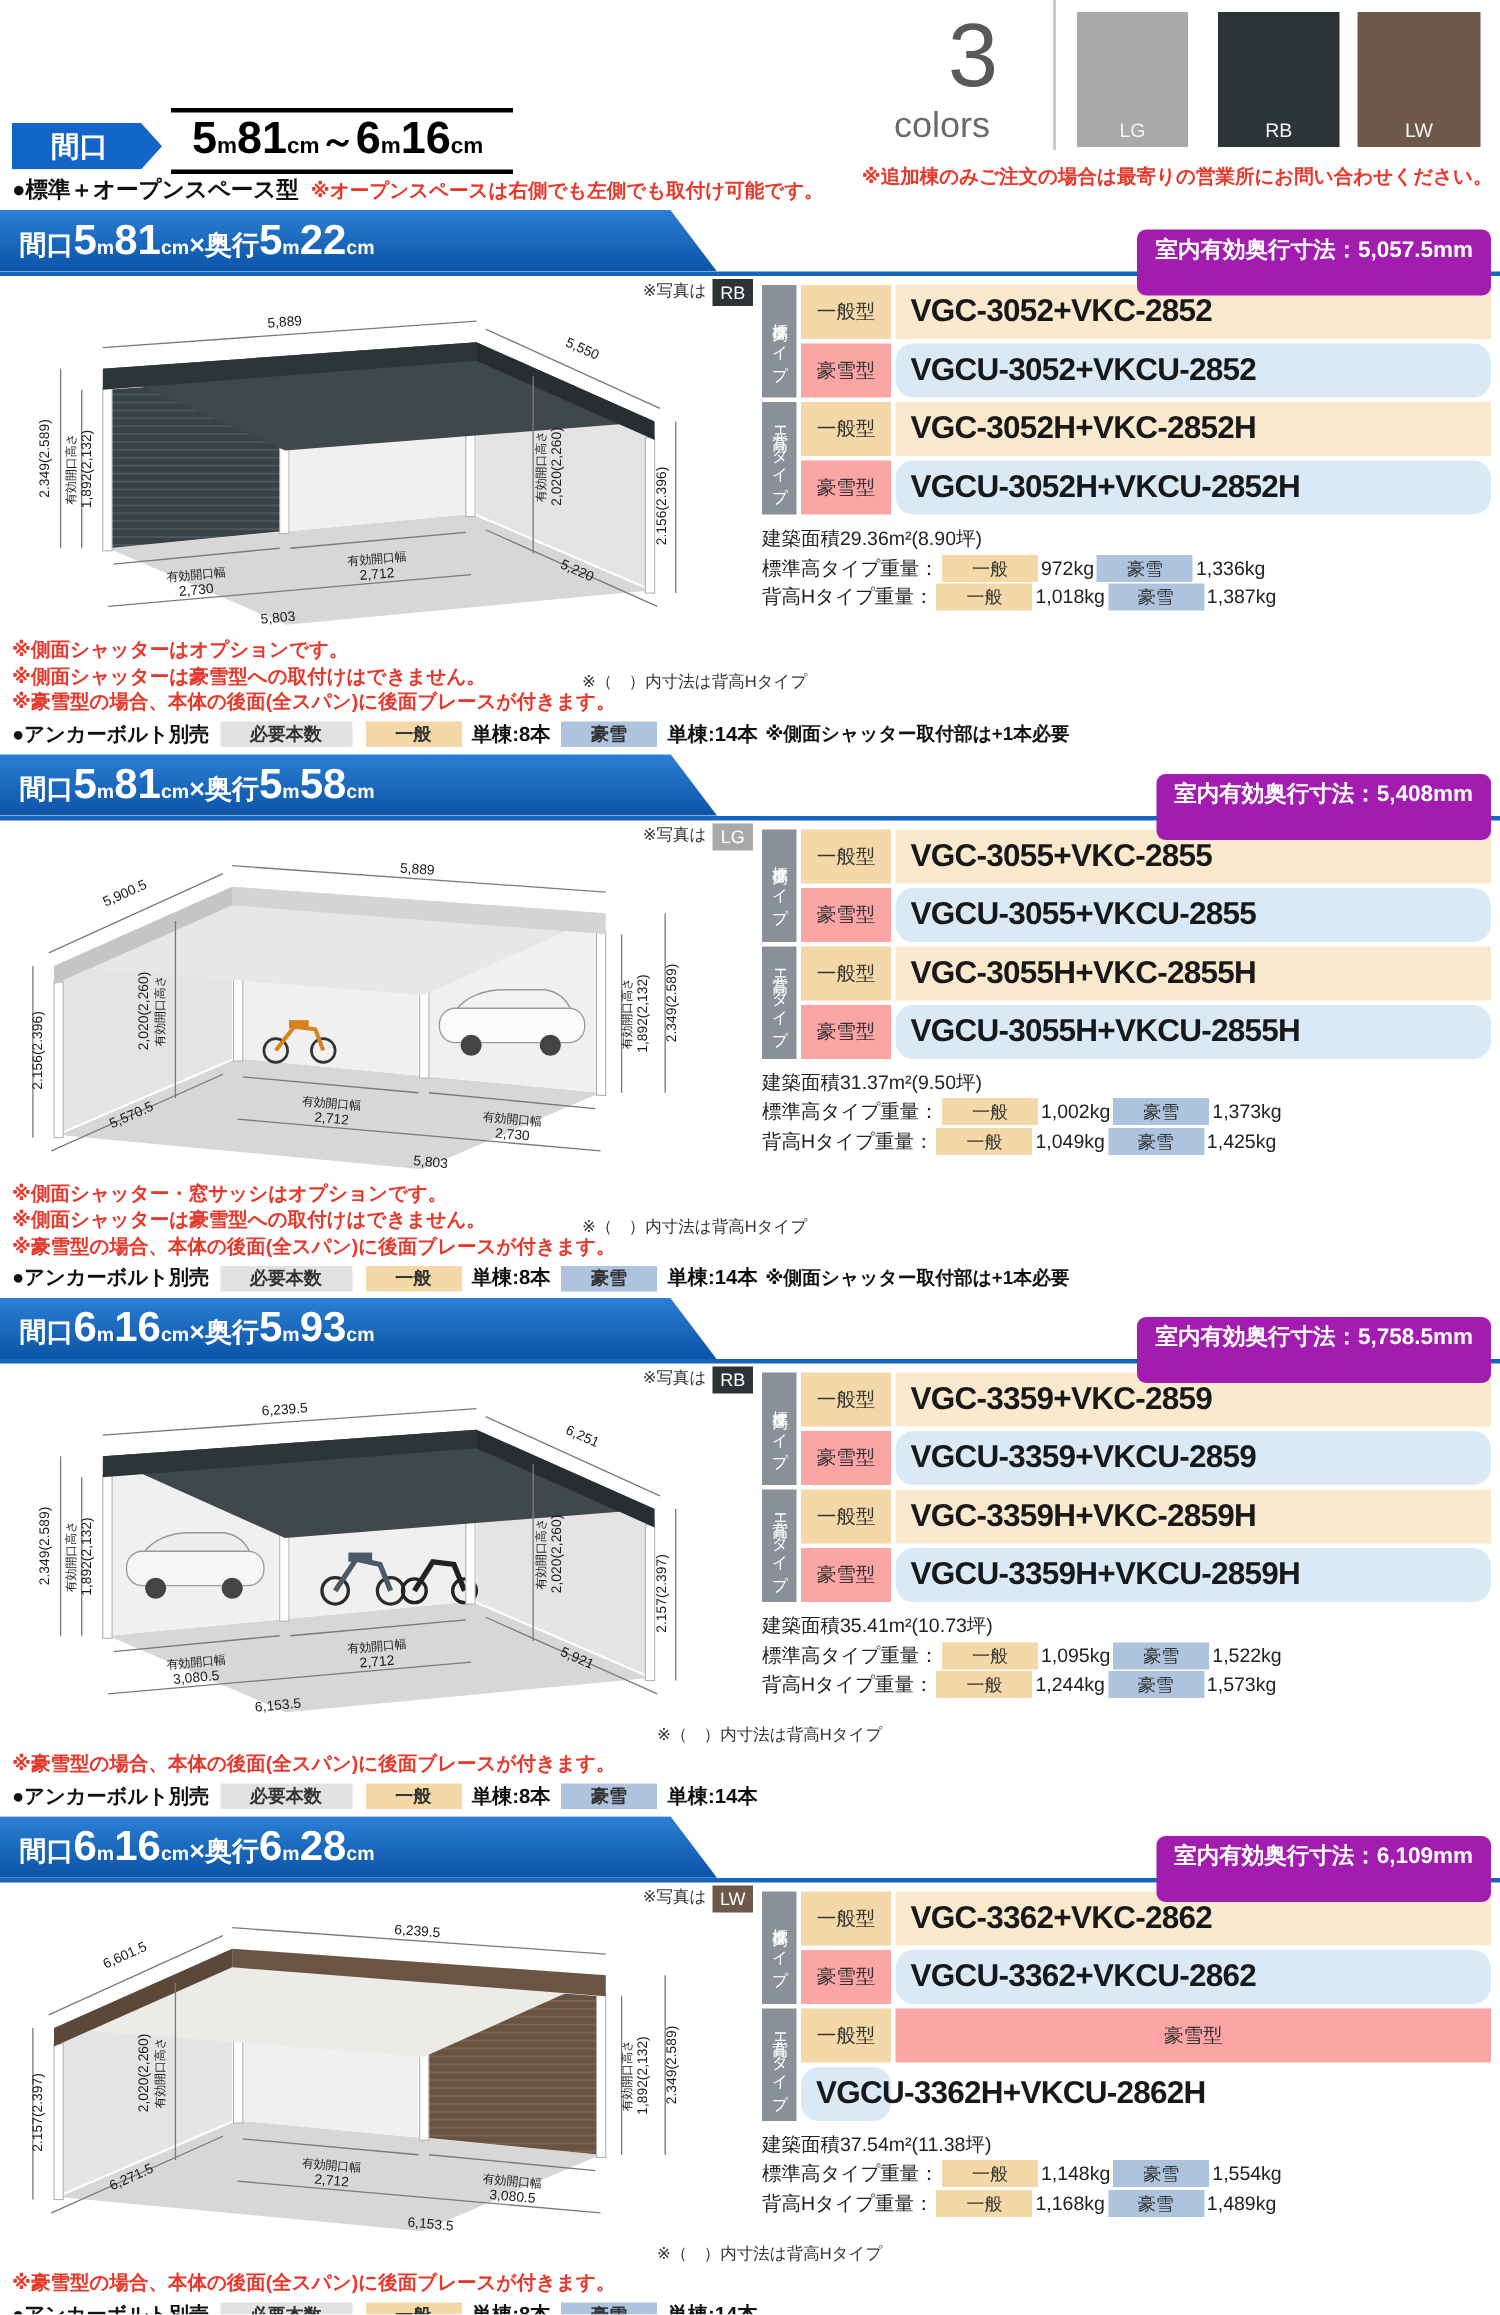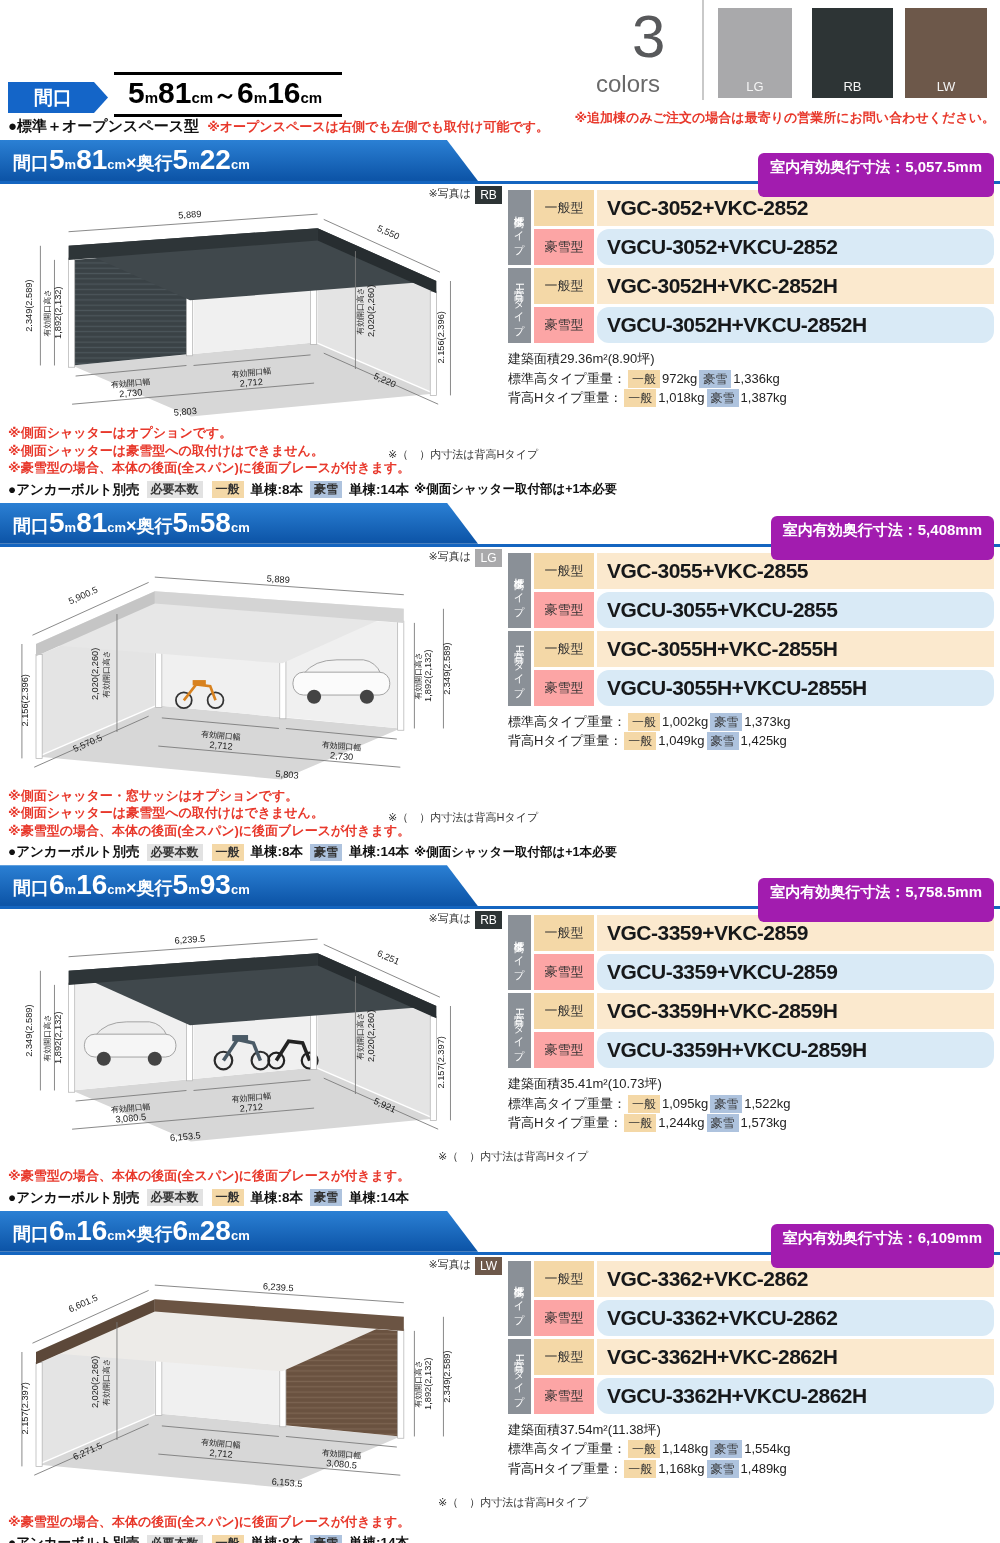--- a/index.html
+++ b/index.html
@@ -17,21 +17,21 @@
   .rb-small { font-size:15px; font-weight:bold; color:#000; }
   .rb-sep { font-size:24px; font-weight:bold; color:#000; }
   .colors-num { position:absolute; left:632px; top:2px; font-size:60px; color:#58595b; }
   .colors-word { position:absolute; left:596px; top:70px; font-size:24px; color:#6a6a6a; }
   .colors-divider { position:absolute; left:702px; top:0; width:2px; height:100px; background:#c9c9c9; }
   .swatch { position:absolute; top:8px; height:90px; display:flex; align-items:flex-end; justify-content:center; color:#f4f4f4; font-size:13px; padding-bottom:4px; }
   .sw-lg { left:718px; width:74px; }
   .sw-rb { left:812px; width:81px; }
   .sw-lw { left:905px; width:82px; }
   .top-notes { position:absolute; left:8px; top:117px; font-weight:bold; white-space:nowrap; }
-  .tn-label { font-size:15px; color:#111;font-family:Liberation Mono, monospace; }
+  .tn-label { font-size:15px; color:#111; }
   .tn-red { font-size:13px; color:#e8382b; margin-left:8px; }
   .order-note { position:absolute; right:5px; top:109px; font-size:13px; font-weight:bold; color:#e8382b; }
 
   
   .sec-head { position:relative; height:44px; }
   .blue-banner { position:absolute; left:0; top:0; width:478px; height:41px; line-height:40px;
     background:linear-gradient(180deg,#2b80d4 0%,#0d55a8 95%);
     clip-path:polygon(0 0,93.5% 0,100% 100%,0 100%);
     color:#fff; padding-left:13px; white-space:nowrap; }
   .bb-label { font-size:18px; font-weight:bold; }
@@ -49,21 +49,21 @@
   .info-area { flex:1; padding:6px 6px 0 0; }
   .model-grid { display:grid; grid-template-columns:23px 60px 1fr; grid-auto-rows:36px; gap:3px; }
   .vh { grid-row:span 2; background:#8a9097; color:#fff; writing-mode:vertical-rl; font-size:10.5px; letter-spacing:1px; display:flex; align-items:center; justify-content:center; }
   .type { display:flex; align-items:center; justify-content:center; font-size:13px; color:#333; }
   .t-gen { background:#f4d8a7; }
   .t-snow { background:#fca5a5; }
   .model { display:flex; align-items:center; font-size:21px; font-weight:bold; color:#16181a; padding-left:10px; letter-spacing:-0.5px; white-space:nowrap; }
   .m-gen { background:#fbe9ce; }
   .m-snow { background:#d9eaf6;border-radius:12px; }
   .stats { margin-top:6px; font-size:13px; color:#222; line-height:1.5; }
-  .tag { display:inline-block; padding:0 4px; font-size:12px; margin:0 2px; color:#333; }
+  .tag { display:inline-block; padding:0 20px; font-size:12px; margin:0 2px; color:#333; }
   .tag-gen { background:#f4d8a7; }
   .tag-snow { background:#aec3de; }
   .tag-req { background:#e2e2e2; }
 
   .sec-notes { position:relative; padding:3px 0 4px 8px; }
   .red-note { color:#e8382b; font-size:13px; font-weight:bold; line-height:1.35; }
   .paren-note { font-size:11px; color:#333; }
   .pn-abs { position:absolute; left:388px; top:26px; }
   .pn-center { margin:0 0 3px 430px; }
   .anchor-line { margin-top:4px; font-size:13.5px; font-weight:bold; color:#111; display:flex; align-items:center; gap:5px; white-space:nowrap; }
@@ -268,20 +268,21 @@
           <div class="model m-gen">VGC-3055+VKC-2855</div>
           <div class="type t-snow">豪雪型</div>
           <div class="model m-snow">VGCU-3055+VKCU-2855</div>
           <div class="vh">背高Hタイプ</div>
           <div class="type t-gen">一般型</div>
           <div class="model m-gen">VGC-3055H+VKC-2855H</div>
           <div class="type t-snow">豪雪型</div>
           <div class="model m-snow">VGCU-3055H+VKCU-2855H</div>
         </div>
         <div class="stats">
+          <div>建築面積31.37m²(9.50坪)</div>
           <div><span>標準高タイプ重量：</span><span class="tag tag-gen">一般</span><span>1,002kg</span><span class="tag tag-snow">豪雪</span><span>1,373kg</span></div>
           <div><span>背高Hタイプ重量：</span><span class="tag tag-gen">一般</span><span>1,049kg</span><span class="tag tag-snow">豪雪</span><span>1,425kg</span></div>
         </div>
       </div>
     </div>
     <div class="sec-notes">
       <div class="paren-note pn-abs">※（　）内寸法は背高Hタイプ</div>
       <div class="red-note">※側面シャッター・窓サッシはオプションです。</div>
       <div class="red-note">※側面シャッターは豪雪型への取付けはできません。</div>
       <div class="red-note">※豪雪型の場合、本体の後面(全スパン)に後面ブレースが付きます。</div>
@@ -458,21 +459,20 @@
       </div>
       <div class="info-area">
         <div class="model-grid">
           <div class="vh">標準高タイプ</div>
           <div class="type t-gen">一般型</div>
           <div class="model m-gen">VGC-3362+VKC-2862</div>
           <div class="type t-snow">豪雪型</div>
           <div class="model m-snow">VGCU-3362+VKCU-2862</div>
           <div class="vh">背高Hタイプ</div>
           <div class="type t-gen">一般型</div>
-          <div class="model m-gen">VGC-3362H+VKC-2862H</div>
           <div class="type t-snow">豪雪型</div>
           <div class="model m-snow">VGCU-3362H+VKCU-2862H</div>
         </div>
         <div class="stats">
           <div>建築面積37.54m²(11.38坪)</div>
           <div><span>標準高タイプ重量：</span><span class="tag tag-gen">一般</span><span>1,148kg</span><span class="tag tag-snow">豪雪</span><span>1,554kg</span></div>
           <div><span>背高Hタイプ重量：</span><span class="tag tag-gen">一般</span><span>1,168kg</span><span class="tag tag-snow">豪雪</span><span>1,489kg</span></div>
         </div>
       </div>
     </div>

